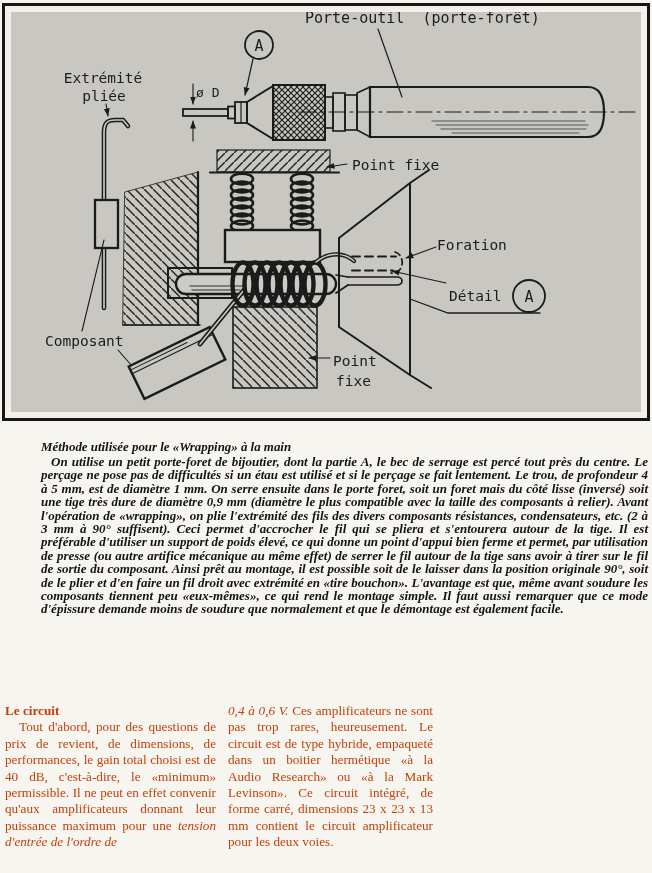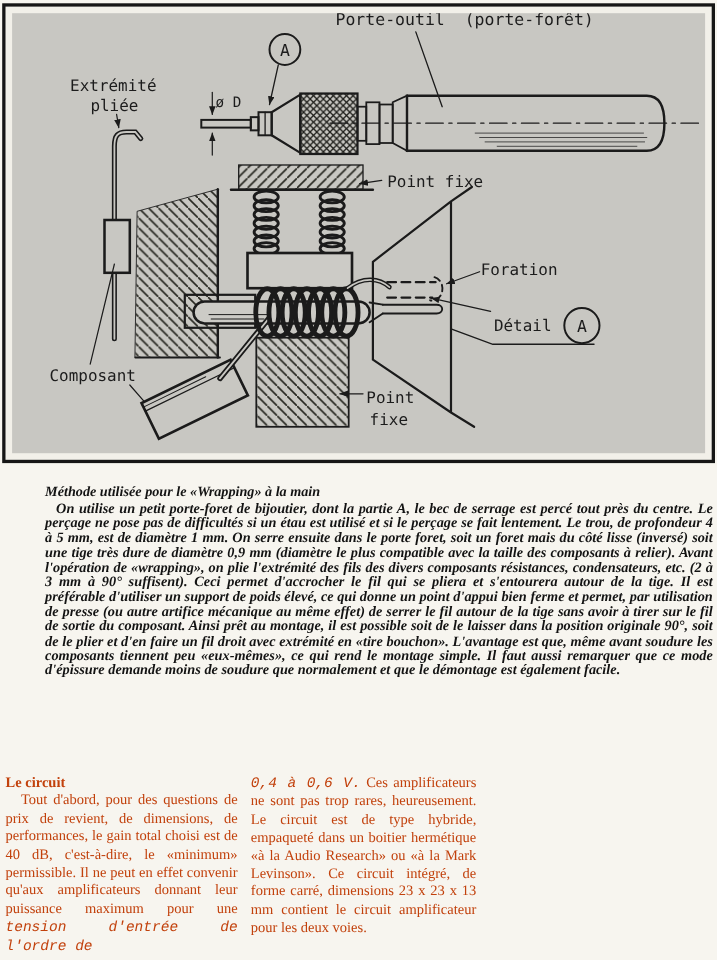--- a/index.html
+++ b/index.html
@@ -14,21 +14,21 @@
   .method{position:absolute;left:5px;right:4px;top:440px;color:#131313;margin-left:36px;}
   .method h2{margin:0 0 1px 0;font-size:12.9px;line-height:14px;font-style:italic;font-weight:700;}
   .method p{margin:0;font-size:13px;line-height:13.4px;font-style:italic;font-weight:700;
             text-align:justify;text-indent:10px;}
   
   .cols{position:absolute;left:5px;top:703px;width:639px;display:grid;
         grid-template-columns:211px 205px 199px;column-gap:12px;color:#c2410c;}
   .cols h3{margin:0;font-size:13.2px;line-height:16.4px;font-weight:700;}
   .cols p{margin:0;font-size:13.2px;line-height:16.4px;text-align:justify;}
   .cols p.ind{text-indent:14px;}
-  .cols i{font-style:italic;font-family:Liberation Mono, monospace;}
+  .cols i{font-style:italic;}
 </style>
 </head>
 <body>
 
 <div class="page">
 
   <div class="frame">
     <div class="photo">
       <svg width="630" height="400" viewBox="11 12 630 400">
         <defs>

